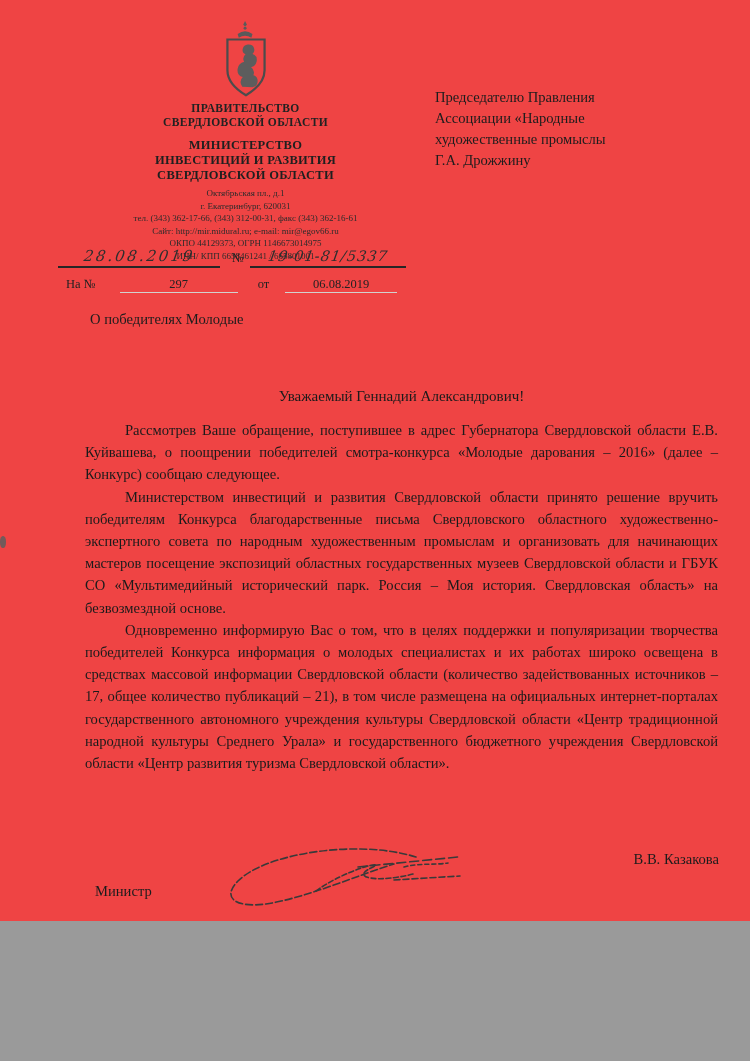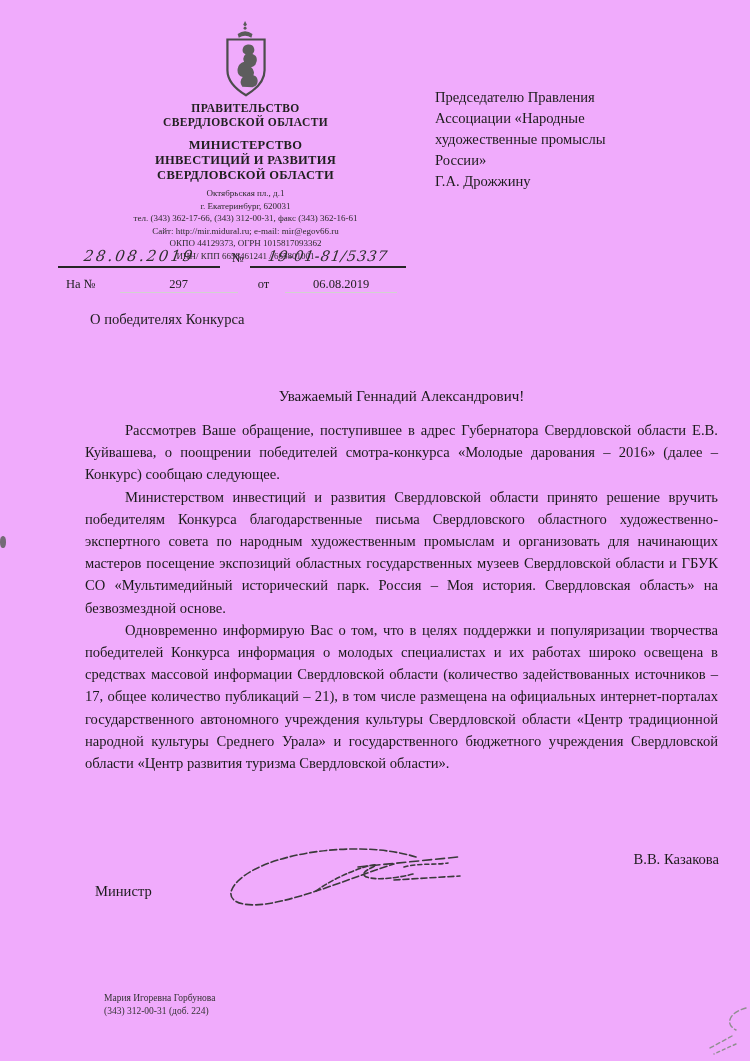--- a/index.html
+++ b/index.html
@@ -1,19 +1,19 @@
 <!DOCTYPE html>
 <html lang="ru"><head>
 <meta charset="utf-8">
 <style>
   * { margin:0; padding:0; box-sizing:border-box; }
   html,body { background:#9a9a9a; }
   .page {
-    position:relative; width:750px; height:1061px; margin:0 auto;
-    background:#f0abfc; overflow:hidden;
+    position:relative; width:750px; height:921px; margin:0 auto;
+    background:#ef4444; overflow:hidden;
     font-family:"Liberation Serif", serif; color:#1c1c1c;padding-left:26px;
   }
   .scan-layer { position:absolute; inset:0; filter:blur(0.26px); }
 
   
   .letterhead { position:absolute; left:58px; top:20px; width:375px; text-align:center; }
   .emblem { display:inline-block; height:78px; }
   .gov-line { font-weight:bold; font-size:11.5px; line-height:13.5px; letter-spacing:0.4px; color:#222; }
   .ministry { margin-top:9px; }
   .ministry-line { font-weight:bold; font-size:12.5px; line-height:15px; letter-spacing:0.3px; color:#1f1f1f; }
@@ -91,21 +91,21 @@
       <div class="ministry">
         <div class="ministry-line">МИНИСТЕРСТВО</div>
         <div class="ministry-line">ИНВЕСТИЦИЙ И РАЗВИТИЯ</div>
         <div class="ministry-line">СВЕРДЛОВСКОЙ ОБЛАСТИ</div>
       </div>
       <div class="details">
         <div class="detail-line">Октябрьская пл., д.1</div>
         <div class="detail-line">г. Екатеринбург, 620031</div>
         <div class="detail-line">тел. (343) 362-17-66, (343) 312-00-31, факс (343) 362-16-61</div>
         <div class="detail-line">Сайт: http://mir.midural.ru; e-mail: mir@egov66.ru</div>
-        <div class="detail-line">ОКПО 44129373, ОГРН 1015817093362</div>
+        <div class="detail-line">ОКПО 44129373, ОГРН 1146673014975</div>
         <div class="detail-line">ИНН/ КПП 6658461241 / 665801001</div>
       </div>
     </div>
 
     <div class="ref">
       <div class="ref-row1">
         <span class="hw-date"><span class="hw">28.08.2019</span></span>
         <span class="num-label">№</span>
         <span class="hw-number"><span class="hw">19-01-81/5337</span></span>
       </div>
@@ -114,25 +114,24 @@
         <span class="reply-number">297</span>
         <span class="from-label">от</span>
         <span class="reply-date">06.08.2019</span>
       </div>
     </div>
 
     <div class="addressee">
       <div>Председателю Правления</div>
       <div>Ассоциации «Народные</div>
       <div>художественные промыслы</div>
-      <div>России»</div>
       <div class="addressee-name">Г.А. Дрожжину</div>
     </div>
 
-    <div class="subject">О победителях Конкурса</div>
+    <div class="subject">О победителях Молодые</div>
 
     <div class="salutation">Уважаемый Геннадий Александрович!</div>
 
     <div class="body-text">
       <p>Рассмотрев Ваше обращение, поступившее в адрес Губернатора Свердловской области Е.В. Куйвашева, о поощрении победителей смотра-конкурса «Молодые дарования – 2016» (далее – Конкурс) сообщаю следующее.</p>
       <p>Министерством инвестиций и развития Свердловской области принято решение вручить победителям Конкурса благодарственные письма Свердловского областного художественно-экспертного совета по народным художественным промыслам и организовать для начинающих мастеров посещение экспозиций областных государственных музеев Свердловской области и ГБУК СО «Мультимедийный исторический парк. Россия – Моя история. Свердловская область» на безвозмездной основе.</p>
       <p>Одновременно информирую Вас о том, что в целях поддержки и популяризации творчества победителей Конкурса информация о молодых специалистах и их работах широко освещена в средствах массовой информации Свердловской области (количество задействованных источников – 17, общее количество публикаций – 21), в том числе размещена на официальных интернет-порталах государственного автономного учреждения культуры Свердловской области «Центр традиционной народной культуры Среднего Урала» и государственного бюджетного учреждения Свердловской области «Центр развития туризма Свердловской области».</p>
     </div>
 
     <div class="sign-row">

